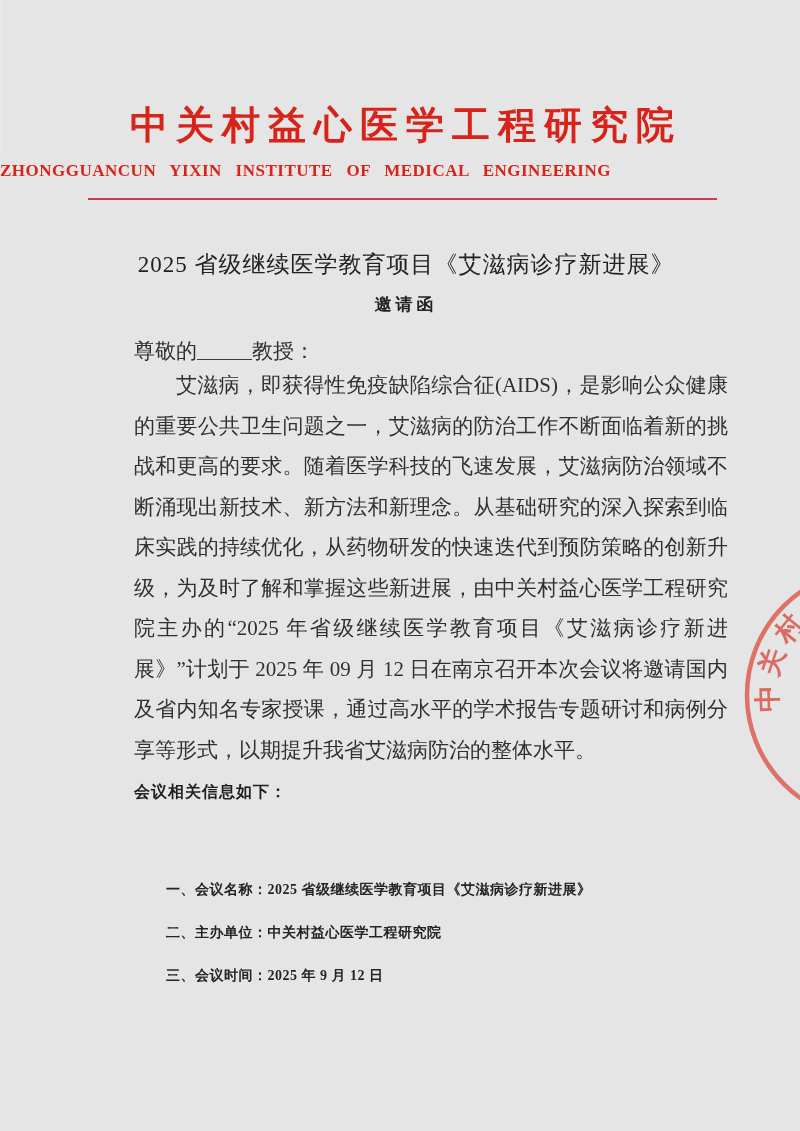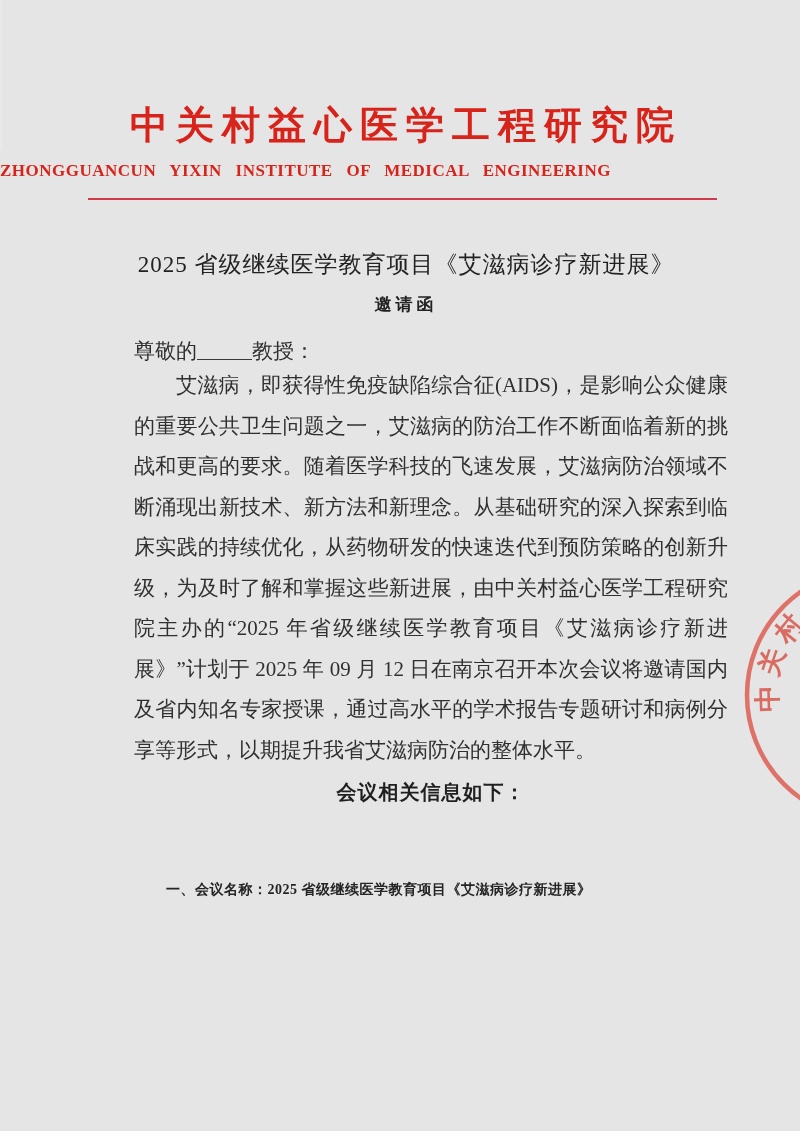--- a/index.html
+++ b/index.html
@@ -107,24 +107,23 @@
   .welcome {
     text-indent: 2em;
     line-height: 40px;
     color: #303030;
   }
   .info-heading {
     margin-top: 2px;
     line-height: 40px;
     font-family: "Liberation Sans", "DejaVu Sans", sans-serif;
     font-weight: bold;
-    font-size: 20px;
+    font-size: 16px;
     color: #1f1f1f;
     letter-spacing: 1px;
-    text-align: center;
   }
   .meeting-list {
     margin-top: 56px;
   }
   .meeting-item {
     line-height: 43px;
     font-size: 14px;
     font-weight: 600;
     color: #242424;
     letter-spacing: 0.5px;
@@ -177,20 +176,22 @@
       <span>尊敬的</span><span class="blank-line"></span><span>教授：</span>
     </div>
 
     <div class="paragraph">艾滋病，即获得性免疫缺陷综合征(AIDS)，是影响公众健康的重要公共卫生问题之一，艾滋病的防治工作不断面临着新的挑战和更高的要求。随着医学科技的飞速发展，艾滋病防治领域不断涌现出新技术、新方法和新理念。从基础研究的深入探索到临床实践的持续优化，从药物研发的快速迭代到预防策略的创新升级，为及时了解和掌握这些新进展，由中关村益心医学工程研究院主办的“2025 年省级继续医学教育项目《艾滋病诊疗新进展》”计划于 2025 年 09 月 12 日在南京召开本次会议将邀请国内及省内知名专家授课，通过高水平的学术报告专题研讨和病例分享等形式，以期提升我省艾滋病防治的整体水平。</div>
 
 
     <div class="info-heading">会议相关信息如下：</div>
 
     <div class="meeting-list">
       <div class="meeting-item">一、会议名称：2025 省级继续医学教育项目《艾滋病诊疗新进展》</div>
+      <div class="meeting-item">二、主办单位：中关村益心医学工程研究院</div>
+      <div class="meeting-item">三、会议时间：2025 年 9 月 12 日</div>
     </div>
 
   </div>
 
   <svg class="seal-svg" viewBox="0 0 800 1131" xmlns="http://www.w3.org/2000/svg">
     <defs>
       <path id="sealTextArc" d="M 778.5 711.7 A 96 96 0 1 1 967.5 678.3 A 96 96 0 1 1 778.5 711.7" fill="none"></path>
     </defs>
     <circle class="seal-ring" cx="873" cy="695" r="126"></circle>
     <text class="seal-text">

